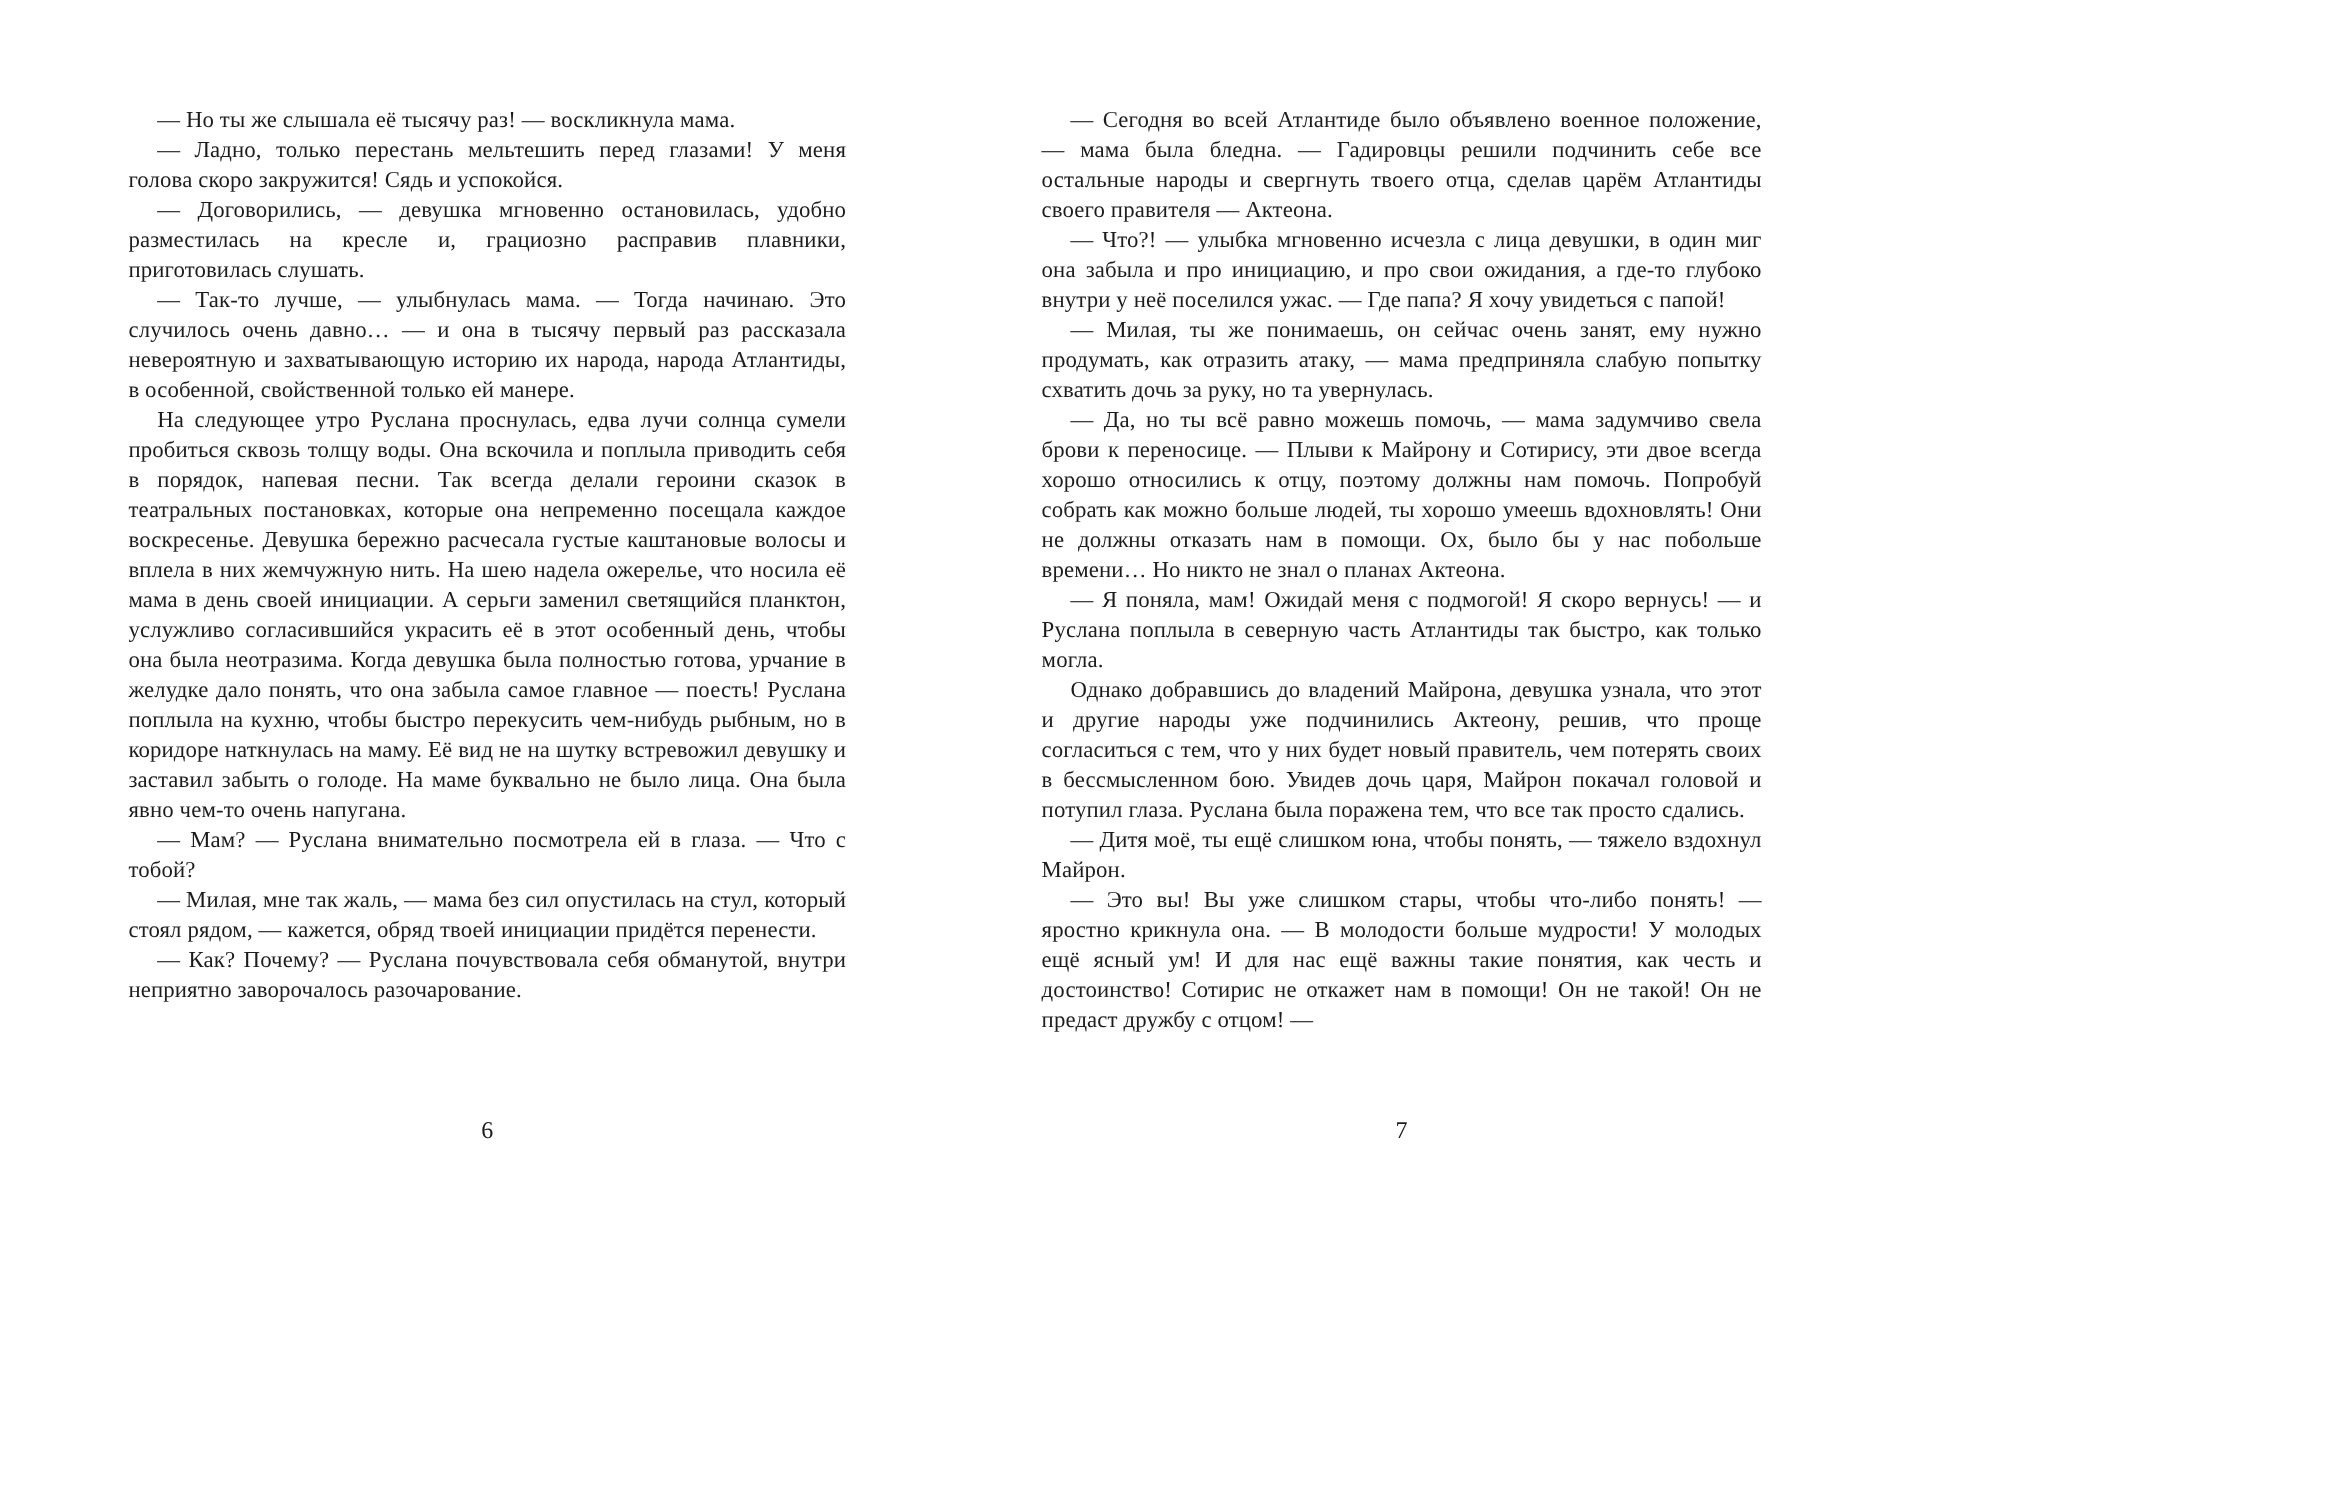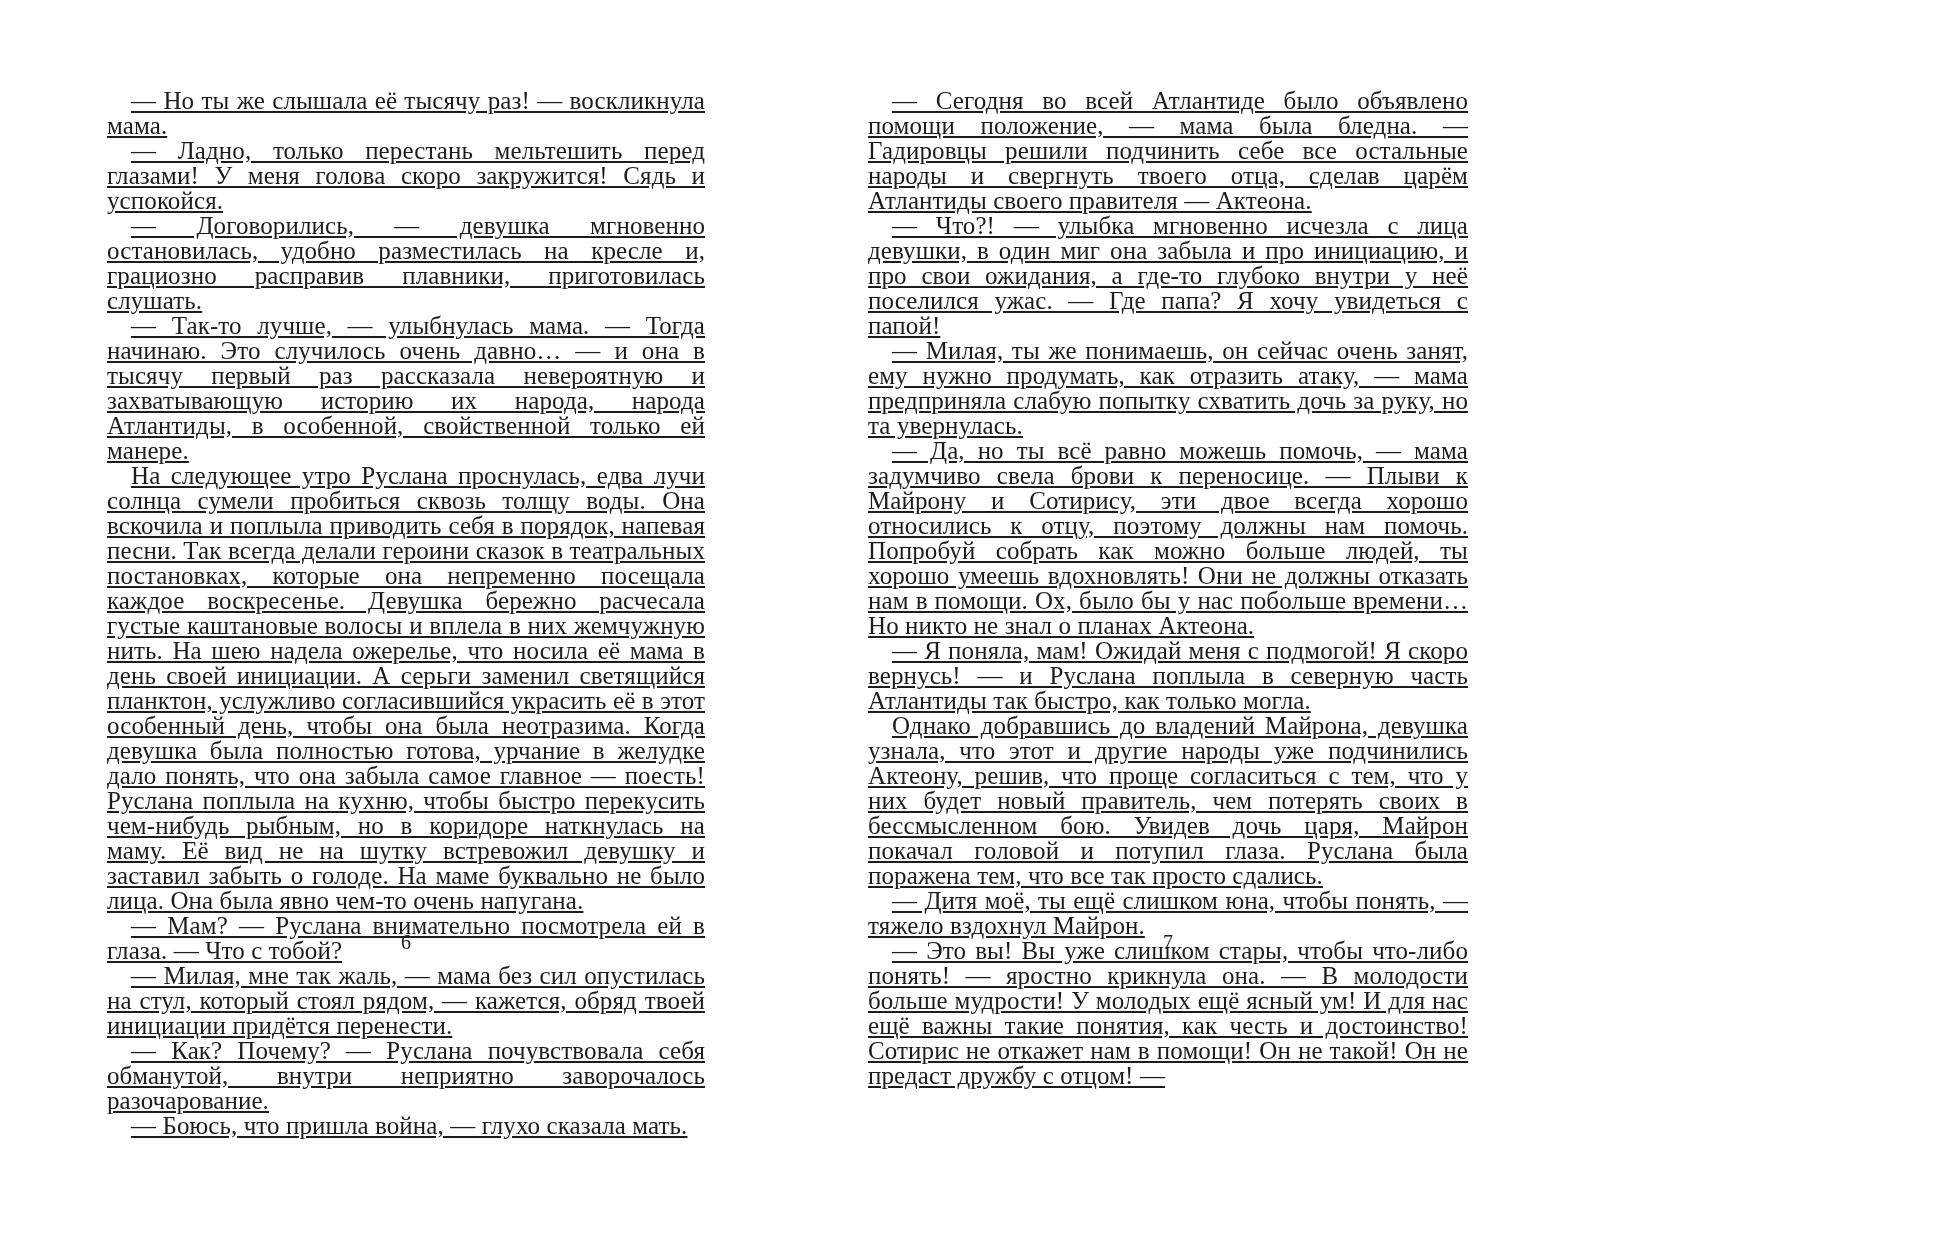--- a/index.html
+++ b/index.html
@@ -20,25 +20,24 @@
     inset: 0;
   }
   .page {
     position: absolute;
     top: 88px;
     height: 900px;
   }
   .page-left  { left: 107px;  width: 598px; }
   .page-right { left: 868px;  width: 600px; }
   .text-block {
-    font-size: 25px;
+    font-size: 19px;
     line-height: 25px;
     text-align: justify;
     letter-spacing: 0.1px;
-    text-decoration: underline;
   }
   .text-block p {
     margin: 0;
     padding: 0;
     text-indent: 24px;
   }
   .page-number {
     position: absolute;
     top: 843px;
     left: 0;
@@ -56,28 +55,27 @@
   <div class="page page-left">
     <div class="text-block">
         <p>— Но ты же слышала её тысячу раз! — воскликнула мама.</p>
         <p>— Ладно, только перестань мельтешить перед глазами! У меня голова скоро закружится! Сядь и успокойся.</p>
         <p>— Договорились, — девушка мгновенно остановилась, удобно разместилась на кресле и, грациозно расправив плавники, приготовилась слушать.</p>
         <p>— Так-то лучше, — улыбнулась мама. — Тогда начинаю. Это случилось очень давно… — и она в тысячу первый раз рассказала невероятную и захватывающую историю их народа, народа Атлантиды, в особенной, свойственной только ей манере.</p>
         <p>На следующее утро Руслана проснулась, едва лучи солнца сумели пробиться сквозь толщу воды. Она вскочила и поплыла приводить себя в порядок, напевая песни. Так всегда делали героини сказок в театральных постановках, которые она непременно посещала каждое воскресенье. Девушка бережно расчесала густые каштановые волосы и вплела в них жемчужную нить. На шею надела ожерелье, что носила её мама в день своей инициации. А серьги заменил светящийся планктон, услужливо согласившийся украсить её в этот особенный день, чтобы она была неотразима. Когда девушка была полностью готова, урчание в желудке дало понять, что она забыла самое главное — поесть! Руслана поплыла на кухню, чтобы быстро перекусить чем-нибудь рыбным, но в коридоре наткнулась на маму. Её вид не на шутку встревожил девушку и заставил забыть о голоде. На маме буквально не было лица. Она была явно чем-то очень напугана.</p>
         <p>— Мам? — Руслана внимательно посмотрела ей в глаза. — Что с тобой?</p>
         <p>— Милая, мне так жаль, — мама без сил опустилась на стул, который стоял рядом, — кажется, обряд твоей инициации придётся перенести.</p>
         <p>— Как? Почему? — Руслана почувствовала себя обманутой, внутри неприятно заворочалось разочарование.</p>
-        <p>— Боюсь, что пришла война, — глухо сказала мать.</p>
       </div>
     <div class="page-number">6</div>
   </div>
 
   <div class="page page-right">
     <div class="text-block">
-        <p>— Сегодня во всей Атлантиде было объявлено помощи положение, — мама была бледна. — Гадировцы решили подчинить себе все остальные народы и свергнуть твоего отца, сделав царём Атлантиды своего правителя — Актеона.</p>
+        <p>— Сегодня во всей Атлантиде было объявлено военное положение, — мама была бледна. — Гадировцы решили подчинить себе все остальные народы и свергнуть твоего отца, сделав царём Атлантиды своего правителя — Актеона.</p>
         <p>— Что?! — улыбка мгновенно исчезла с лица девушки, в один миг она забыла и про инициацию, и про свои ожидания, а где-то глубоко внутри у неё поселился ужас. — Где папа? Я хочу увидеться с папой!</p>
         <p>— Милая, ты же понимаешь, он сейчас очень занят, ему нужно продумать, как отразить атаку, — мама предприняла слабую попытку схватить дочь за руку, но та увернулась.</p>
         <p>— Да, но ты всё равно можешь помочь, — мама задумчиво свела брови к переносице. — Плыви к Майрону и Сотирису, эти двое всегда хорошо относились к отцу, поэтому должны нам помочь. Попробуй собрать как можно больше людей, ты хорошо умеешь вдохновлять! Они не должны отказать нам в помощи. Ох, было бы у нас побольше времени… Но никто не знал о планах Актеона.</p>
         <p>— Я поняла, мам! Ожидай меня с подмогой! Я скоро вернусь! — и Руслана поплыла в северную часть Атлантиды так быстро, как только могла.</p>
         <p>Однако добравшись до владений Майрона, девушка узнала, что этот и другие народы уже подчинились Актеону, решив, что проще согласиться с тем, что у них будет новый правитель, чем потерять своих в бессмысленном бою. Увидев дочь царя, Майрон покачал головой и потупил глаза. Руслана была поражена тем, что все так просто сдались.</p>
         <p>— Дитя моё, ты ещё слишком юна, чтобы понять, — тяжело вздохнул Майрон.</p>
         <p>— Это вы! Вы уже слишком стары, чтобы что-либо понять! — яростно крикнула она. — В молодости больше мудрости! У молодых ещё ясный ум! И для нас ещё важны такие понятия, как честь и достоинство! Сотирис не откажет нам в помощи! Он не такой! Он не предаст дружбу с отцом! —</p>
       </div>
     <div class="page-number">7</div>
   </div>

